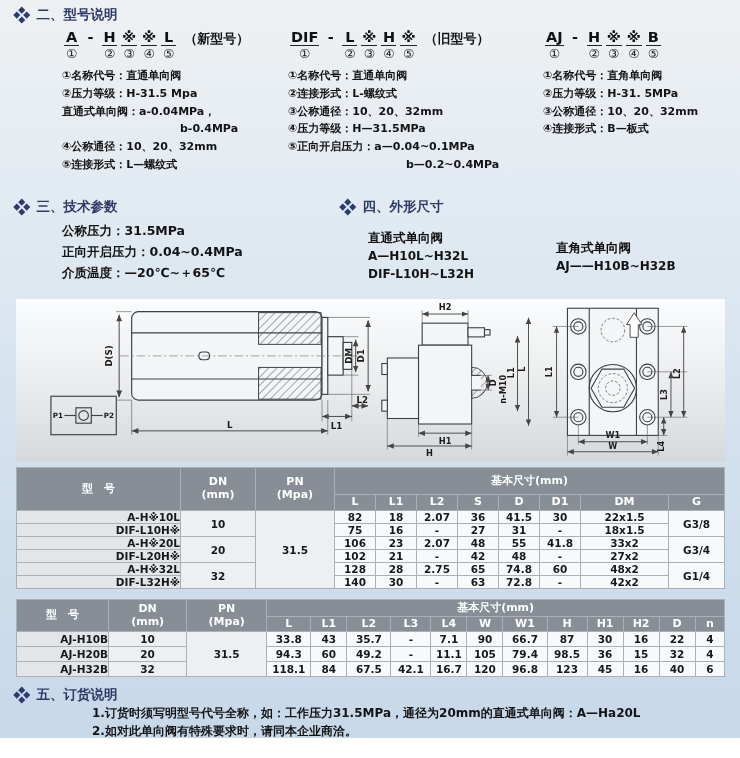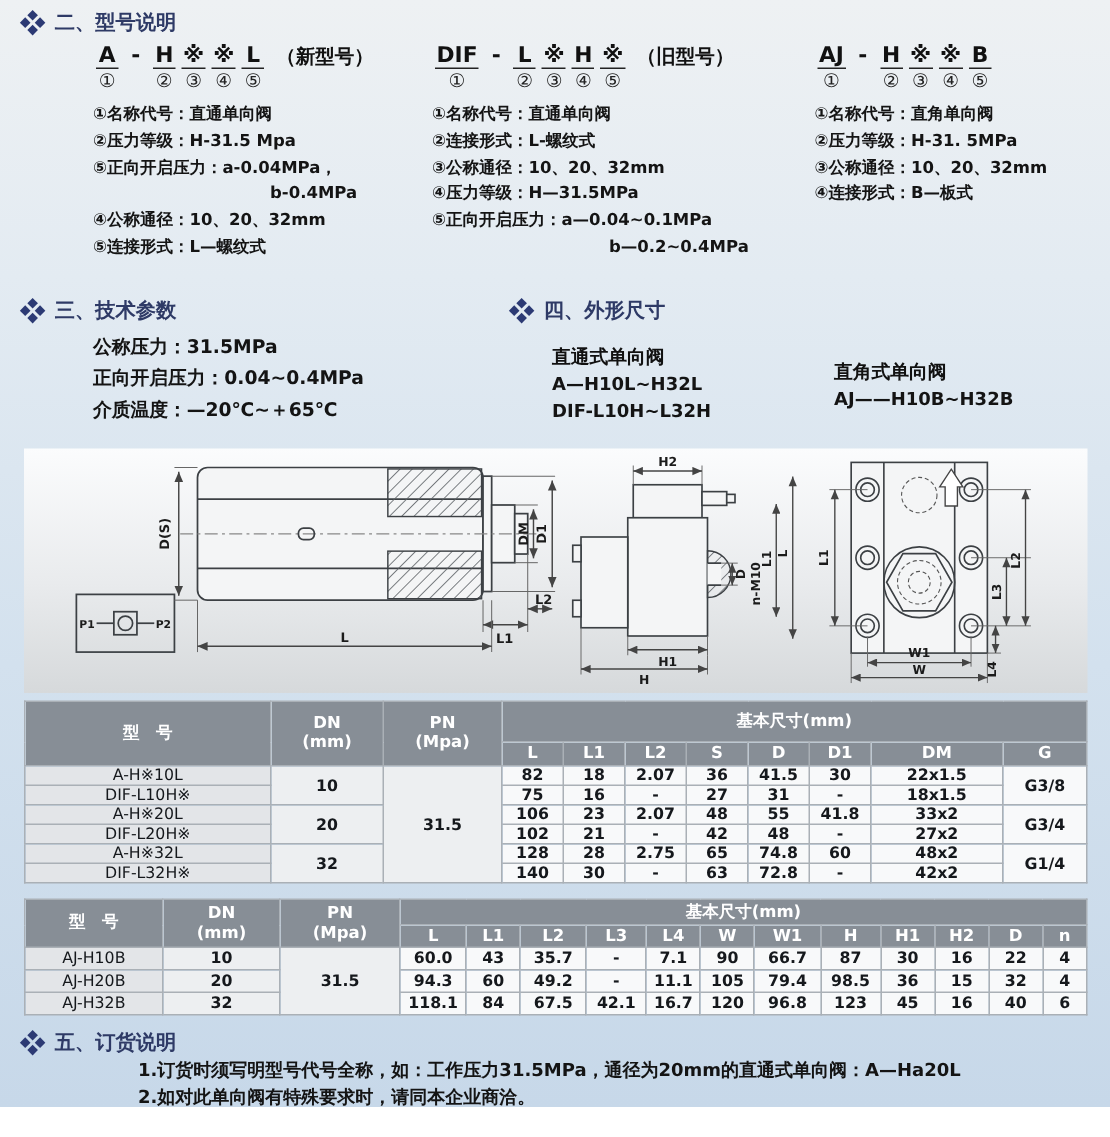--- a/index.html
+++ b/index.html
@@ -55,21 +55,21 @@
     font-size:10.5px;color:#15181c;border:1px solid #6b7076;}
   #table1{top:467px;}
   #table2{top:599px;}
   .dimtable th,.dimtable td{border:1px solid #aab0b6;text-align:center;vertical-align:middle;
     padding:0;overflow:hidden;white-space:nowrap;}
   .dimtable thead th{background:#878e96;color:#fff;font-weight:bold;font-size:11px;
     white-space:pre-line;line-height:1.18;}
   #table1 thead tr:first-child{height:27px;} #table1 thead tr:last-child{height:16px;}
   #table2 thead tr:first-child{height:17px;} #table2 thead tr:last-child{height:15px;}
   #table1 tbody tr{height:13px;} #table2 tbody tr{height:15px;}
-  td.c-model{background:#e3e5e8;font-weight:normal;font-size:10.5px;}
+  td.c-model{background:#e3e5e8;font-weight:bold;font-size:10.5px;text-align:right;}
   td.c-dnpn{background:#edeff1;font-weight:bold;}
   td.c-val{background:#f8f9fa;font-weight:600;}
   
   .order-list{position:absolute;left:92px;top:704px;}
   .order-line{font-size:12px;font-weight:600;color:#141414;line-height:1.5;white-space:nowrap;}
 </style>
 </head>
 <body>
 
 <div id="root">
@@ -109,21 +109,21 @@
           </span>
           <span class="code-seg">
             <span class="code-letter">L</span>
             <span class="code-num">⑤</span>
           </span>
           <span class="code-suffix">（新型号）</span>
         </div>
         <div class="model-items">
           <div class="model-item">①名称代号：直通单向阀</div>
           <div class="model-item">②压力等级：H-31.5 Mpa</div>
-          <div class="model-item">⑤正向开启压力：a-0.04MPa，</div>
+          <div class="model-item">直通式单向阀：a-0.04MPa，</div>
           <div class="model-item indent">b-0.4MPa</div>
           <div class="model-item">④公称通径：10、20、32mm</div>
           <div class="model-item">⑤连接形式：L—螺纹式</div>
         </div>
       </div>
       <div class="model-block">
         <div class="code-line">
           <span class="code-seg">
             <span class="code-letter">DIF</span>
             <span class="code-num">①</span>
@@ -541,21 +541,21 @@
           <th>H2</th>
           <th>D</th>
           <th>n</th>
         </tr>
       </thead>
       <tbody>
         <tr>
           <td class="c-model">AJ-H10B</td>
           <td class="c-dnpn" rowspan="1">10</td>
           <td class="c-dnpn" rowspan="3">31.5</td>
-          <td class="c-val">60.0</td>
+          <td class="c-val">33.8</td>
           <td class="c-val">43</td>
           <td class="c-val">35.7</td>
           <td class="c-val">-</td>
           <td class="c-val">7.1</td>
           <td class="c-val">90</td>
           <td class="c-val">66.7</td>
           <td class="c-val">87</td>
           <td class="c-val">30</td>
           <td class="c-val">16</td>
           <td class="c-val">22</td>

